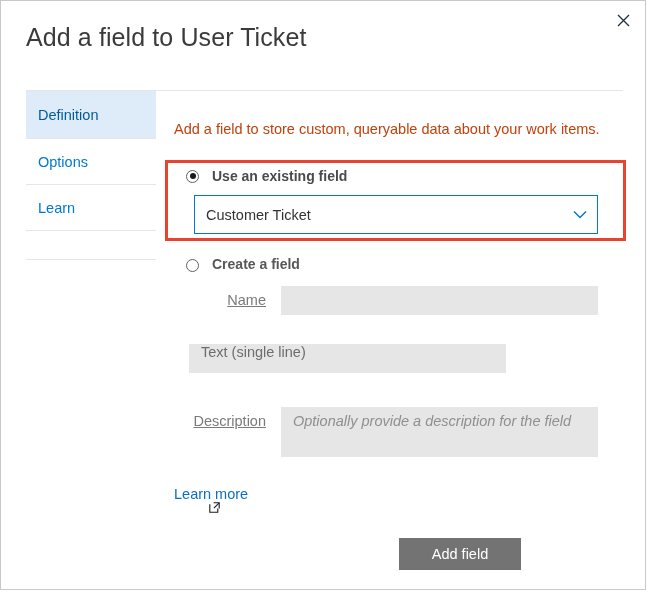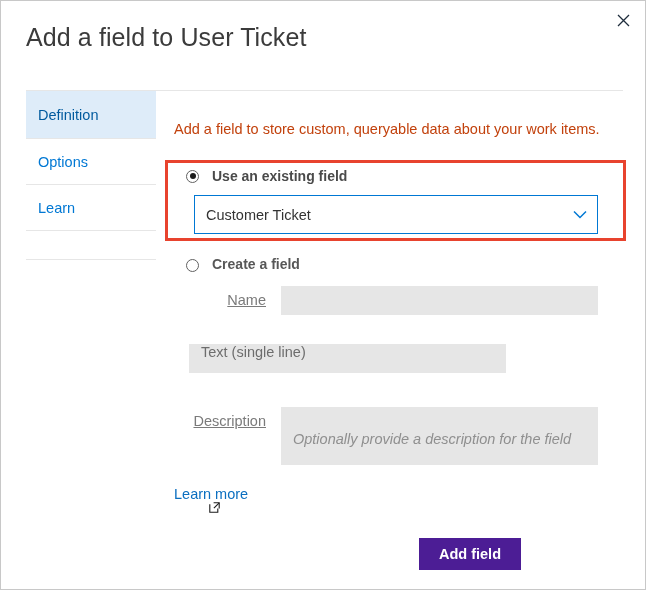--- a/index.html
+++ b/index.html
@@ -209,22 +209,22 @@
     display: flex;
     align-items: flex-start;
   }
   .field-disabled .ftext {
     margin-left: 12px;
     font-size: 14.5px;
     color: #6d6d6d;
     white-space: nowrap;
   }
   .field-disabled.textarea {
-    height: 58px;
-    align-items: center;
+    height: 50px;
+    align-items: flex-start;
   }
   .field-disabled.textarea .ftext {
     margin-top: 6px;
     font-style: italic;
     color: #8f8f8f;
   }
 
   
   .learn-more {
     position: absolute;
@@ -262,24 +262,24 @@
     display: flex;
     align-items: center;
     justify-content: center;
     cursor: pointer;
     border: none;
     font-family: "Liberation Sans", sans-serif;
   }
   .btn-primary {
     right: 126px;
     top: 12px;
-    width: 102px;
-    background: #4c1d95;
+    width: 122px;
+    background: #737373;
     color: #ffffff;
-    font-weight: bold;
+    font-weight: normal;
   }
   .btn-secondary {
     right: 21px;
     top: 12px;
     width: 92px;
     background: #f4f4f4;
     color: #1b1b1b;
   }
 </style>
 </head>

